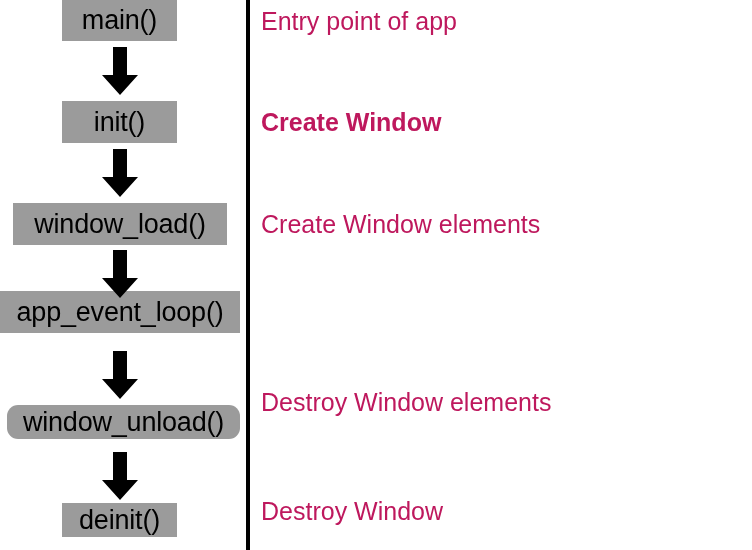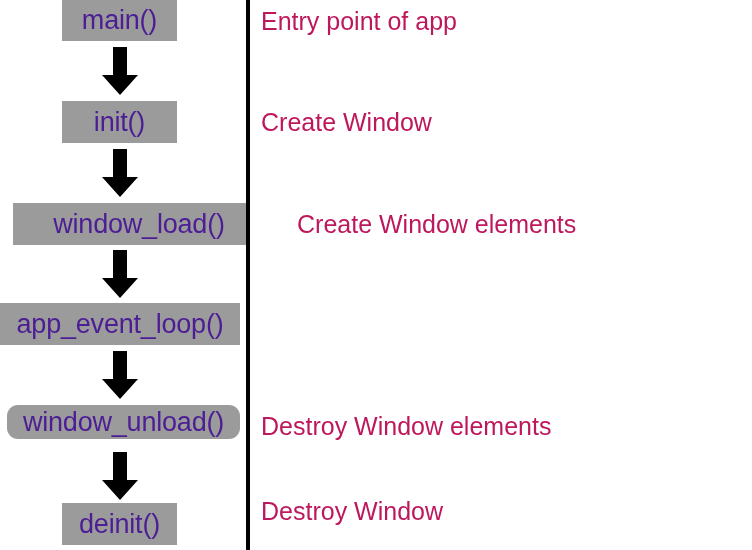--- a/index.html
+++ b/index.html
@@ -25,21 +25,21 @@
     left: 246px;
     width: 4px;
     height: 550px;
     background: #000000;
   }
 
   
   .step-box {
     position: absolute;
     background: #9b9b9b;
-    color: #4c1d95;
+    color: #000000;
     display: flex;
     align-items: center;
     justify-content: center;
     font-size: 27px;
     line-height: 1;
     letter-spacing: -0.2px;
     white-space: nowrap;
   }
 
   
@@ -69,33 +69,33 @@
   <div class="divider"></div>
 
   <div class="step-box" style="left:62px; top:0px; width:115px; height:41px;">
     <span>main()</span>
   </div>
 
   <div class="step-box" style="left:62px; top:101px; width:115px; height:42px;text-align:center;">
     <span>init()</span>
   </div>
 
-  <div class="step-box" style="left:13px; top:203px; width:214px; height:42px;padding-left:19px;">
+  <div class="step-box" style="left:13px; top:203px; width:214px; height:42px;">
     <span>window_load()</span>
   </div>
 
-  <div class="step-box" style="left:0px; top:303px; width:240px; height:42px;">
+  <div class="step-box" style="left:0px; top:291px; width:240px; height:42px;">
     <span>app_event_loop()</span>
   </div>
 
   <div class="step-box" style="left:7px; top:405px; width:233px; height:34px;border-radius:11px;">
     <span>window_unload()</span>
   </div>
 
-  <div class="step-box" style="left:62px; top:503px; width:115px; height:42px;">
+  <div class="step-box" style="left:62px; top:503px; width:115px; height:34px;">
     <span>deinit()</span>
   </div>
 
   <div class="arrow" style="left:98px; top:47px; height:48px;">
     <svg width="44" height="48" viewBox="0 0 44 48" aria-hidden="true">
       <polygon points="15,0 29,0 29,28 40,28 22,48 4,28 15,28" fill="#000000"></polygon>
     </svg>
   </div>
 
   <div class="arrow" style="left:98px; top:149px; height:48px;">
@@ -116,18 +116,18 @@
     </svg>
   </div>
 
   <div class="arrow" style="left:98px; top:452px; height:48px;">
     <svg width="44" height="48" viewBox="0 0 44 48" aria-hidden="true">
       <polygon points="15,0 29,0 29,28 40,28 22,48 4,28 15,28" fill="#000000"></polygon>
     </svg>
   </div>
 
   <div class="desc" style="top:7px;">Entry point of app</div>
-  <div class="desc" style="top:108px;">Create Window</div>
-  <div class="desc" style="top:210px;margin-left:36px;">Create Window elements</div>
-  <div class="desc" style="top:412px;">Destroy Window elements</div>
+  <div class="desc" style="top:108px;font-weight:bold;">Create Window</div>
+  <div class="desc" style="top:210px;">Create Window elements</div>
+  <div class="desc" style="top:388px;">Destroy Window elements</div>
   <div class="desc" style="top:497px;">Destroy Window</div>
 
 </div>
 
 </body></html>

